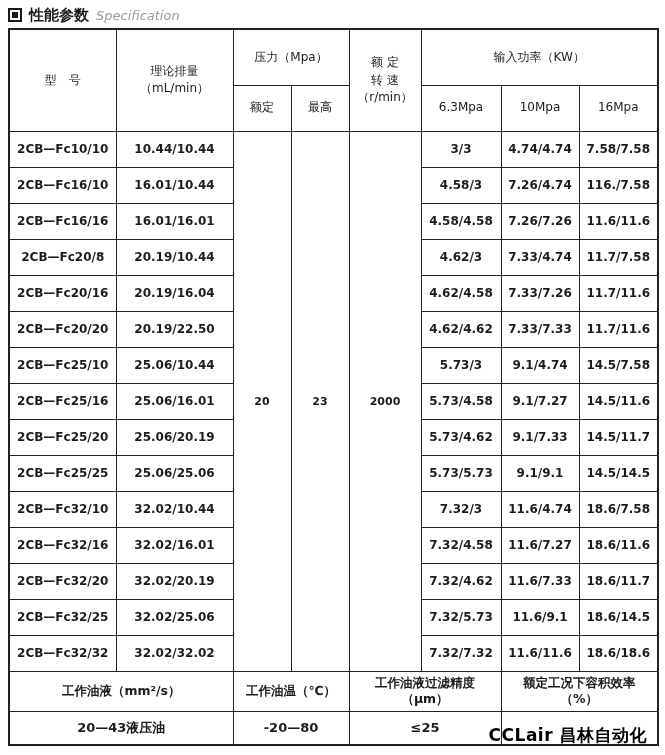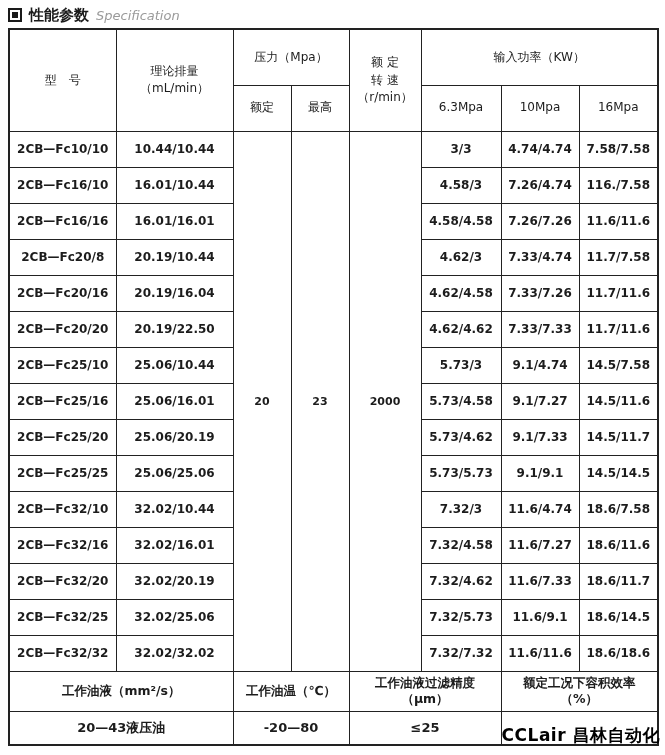--- a/index.html
+++ b/index.html
@@ -52,21 +52,21 @@
   tr.hrow2 { height: 46px; }
   tbody.data-body tr { height: 36px; }
   tr.frow-h { height: 40px; padding-left: 46px; }
   tr.frow-v { height: 34px; }
   .frow-h td { font-size: 12.5px; white-space: pre-line; line-height: 1.3; }
   .frow-v td { font-size: 13px; margin-top: 16px; }
   td.merged-cell { font-size: 11px; }
 
   .watermark {
     position: absolute;
-    right: 5px; bottom: 8px;
+    right: 18px; bottom: 8px;
     font-size: 17px;
     font-weight: bold;
     color: #000;
     letter-spacing: 0.5px;
     white-space: nowrap;
   }
 </style>
 </head>
 <body>
 

